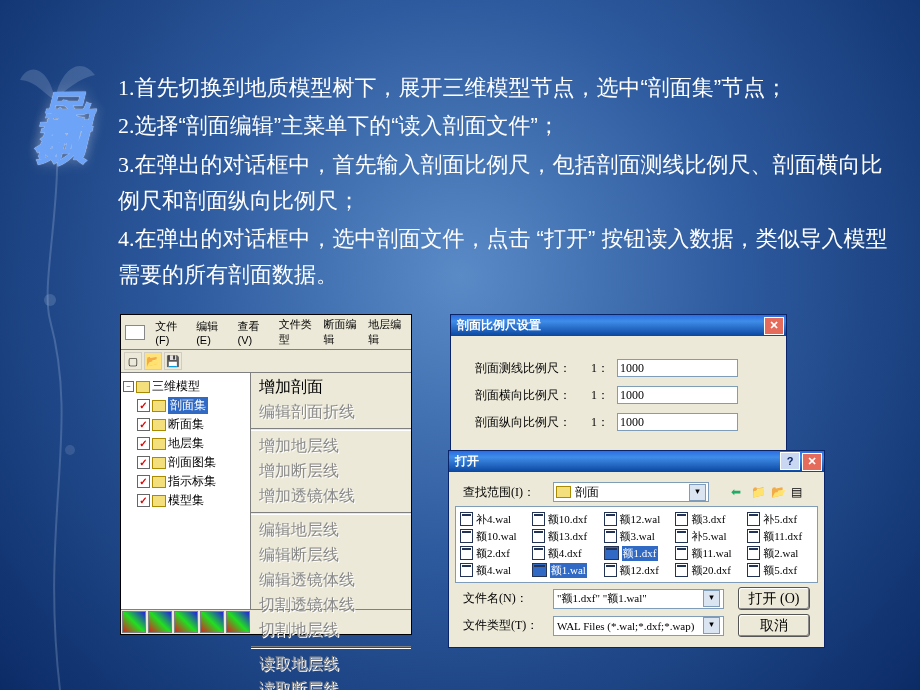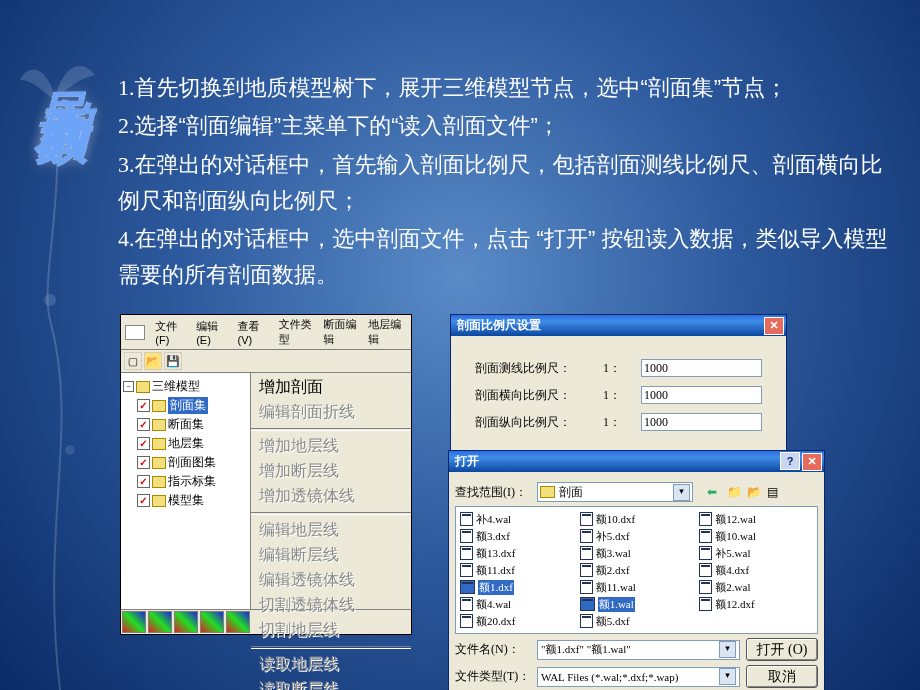--- a/index.html
+++ b/index.html
@@ -35,33 +35,33 @@
 .status{background:#ece9d8;border-top:1px solid #808080;padding:1px;display:flex;gap:2px}
 .sb{width:22px;height:20px;border:1px solid #808080;background:#fff;background-image:linear-gradient(45deg,#d22,#2d2,#22d)}
 
 
 .scale-win{position:absolute;left:450px;top:314px;width:335px;background:#ece9d8;border:1px solid #0a246a;font-size:12px;color:#000;font-family:"SimSun"}
 .open-win{position:absolute;left:448px;top:450px;width:375px;background:#ece9d8;border:1px solid #0a246a;font-size:12px;color:#000;font-family:"SimSun"}
 .ttl{background:linear-gradient(#2a6de1,#3f8de8 30%,#0a46a0);height:21px;display:flex;align-items:center;justify-content:space-between;padding:0 2px 0 6px;color:#fff;font-weight:bold}
 .ttl .x{width:18px;height:16px;background:#e56b5b;border:1px solid #fff;color:#fff;display:inline-flex;align-items:center;justify-content:center;font-size:11px;font-family:Arial}
 .ttl .q{width:18px;height:16px;background:#c9d7f3;border:1px solid #fff;color:#0a246a;display:inline-flex;align-items:center;justify-content:center;font-size:11px;font-family:Arial;margin-right:2px}
 .scale-body{padding:14px 24px}
-.srow{display:flex;align-items:center;margin:9px 0;gap:20px}
+.srow{display:flex;align-items:center;margin:9px 0;gap:8px}
 .srow label{width:96px}
 .srow .one{width:30px;text-align:right}
 .srow input{width:115px;height:16px;font-family:inherit;font-size:12px;border:1px solid #7f9db9;padding:0 2px}
 .open-body{padding:6px}
-.orow{display:flex;align-items:center;margin:4px 0;gap:6px}
+.orow{display:flex;align-items:center;margin:4px 8px;gap:14px}
 .orow label{width:76px}
 .sel-field{height:18px;border:1px solid #7f9db9;background:#fff;display:flex;align-items:center;gap:4px;padding:0 2px}
 .sel-field .dd{margin-left:auto;width:15px;height:15px;background:#dbe5f1;border:1px solid #7f9db9;text-align:center;font-size:9px;line-height:13px}
 .folder{width:13px;height:10px;background:#f3e07c;border:1px solid #a88b00}
 .icon-row{display:flex;gap:5px;margin-left:8px}
 .iic{width:15px;height:15px;display:inline-block}
-.files{border:1px solid #7f9db9;background:#fff;padding:4px;display:grid;grid-template-columns:repeat(3,1fr);grid-auto-rows:16px;gap:1px 6px;margin:4px 0}
+.files{border:1px solid #7f9db9;background:#fff;padding:4px;display:grid;grid-template-columns:repeat(5,1fr);grid-auto-rows:16px;gap:1px 6px;margin:4px 0}
 .fi{display:flex;align-items:center;gap:3px;font-size:11px;overflow:hidden;white-space:nowrap}
 .fi .doc{width:11px;height:12px;border:1px solid #235;background:#fff;position:relative}
 .fi .doc::before{content:"";position:absolute;top:1px;left:1px;right:1px;height:2px;background:#235}
 .fi.sel span{background:#316ac5;color:#fff;padding:0 1px}
 .btn{width:70px;height:21px;background:#ece9d8;border:1px solid #555;border-radius:3px;display:inline-flex;align-items:center;justify-content:center;font-size:14px;box-shadow:inset -1px -1px 0 #888, inset 1px 1px 0 #fff}
 .txt{flex:1;height:18px;border:1px solid #7f9db9;background:#fff;padding:0 3px;display:flex;align-items:center;font-size:11px}
 .txt .dd{margin-left:auto;width:15px;height:15px;background:#dbe5f1;border:1px solid #7f9db9;text-align:center;font-size:9px;line-height:13px}
 </style>
 </head>
 <body>

